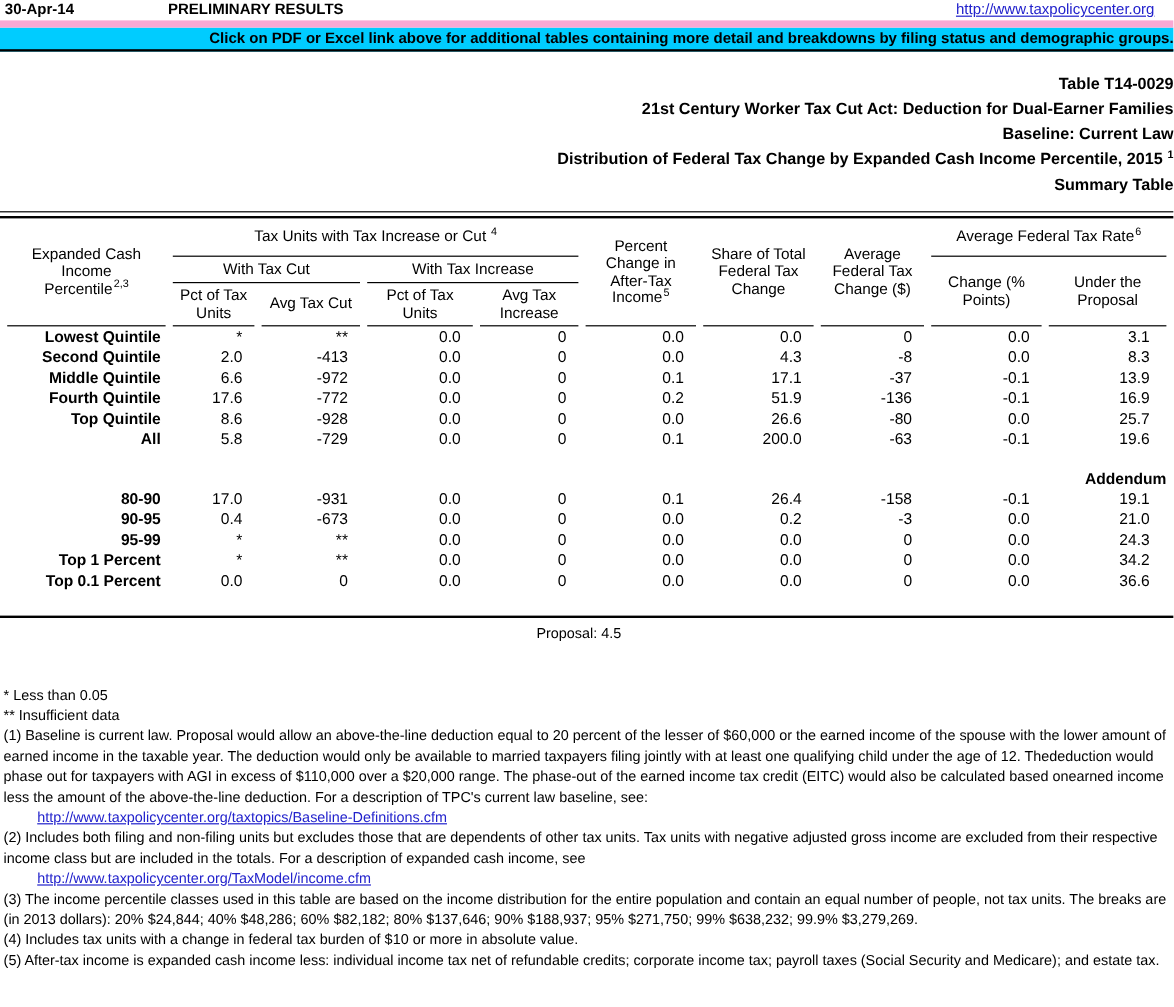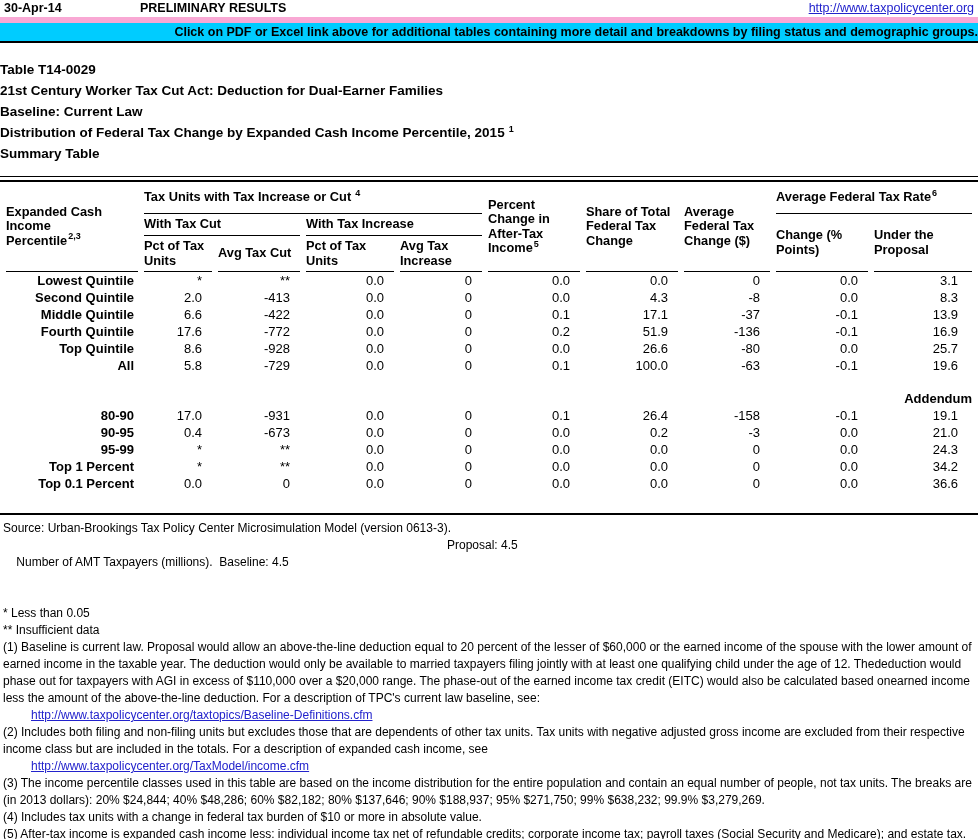--- a/index.html
+++ b/index.html
@@ -5,33 +5,33 @@
   :root{ --banner-bg:#00CCFF; --link:#2222CC; --ink:#000000; }
   html,body{margin:0;padding:0;}
   body{
     width:978px;height:839px;overflow:hidden;background:#fff;color:var(--ink);
     font-family:"Liberation Sans",sans-serif;
   }
   
   .top-bar{position:relative;height:17px;border-bottom:6px solid #f9a8d4;font-size:12.5px;font-weight:bold;}
   .top-bar .date{position:absolute;left:4px;top:1px;}
   .top-bar .status{position:absolute;left:140px;top:1px;}
-  .top-bar .ext-link{position:absolute;right:4px;top:1px;color:var(--link);text-decoration:underline;font-weight:normal;}
+  .top-bar .ext-link{position:absolute;right:16px;top:1px;color:var(--link);text-decoration:underline;font-weight:normal;}
   
   .banner{height:18px;line-height:18px;background:var(--banner-bg);border-bottom:2px solid #000;
     text-align:right;font-size:12.5px;font-weight:bold;}
   
-  .title-block{margin-top:16px;text-align:left;font-weight:bold;font-size:13.5px;}
+  .title-block{margin-top:16px;text-align:right;font-weight:bold;font-size:13.5px;}
   .title-block div{line-height:21px;}
   
   .table-wrap{margin-top:12px;width:978px;}
   .dbl{height:3px;border-top:1px solid #000;border-bottom:2px solid #000;}
   .bline{border-top:2px solid #000;height:0;}
   table{width:978px;border-collapse:separate;border-spacing:6px 0;table-layout:fixed;}
-  th{font-weight:bold;font-size:12.8px;line-height:14.5px;vertical-align:middle;text-align:left;padding:0;}
+  th{font-weight:normal;font-size:12.8px;line-height:14.5px;vertical-align:middle;text-align:center;padding:0;}
   .uline{border-bottom:1.5px solid #000;}
   tr.hA{height:32px;} tr.hB{height:22px;} tr.hC{height:36px;}
   .pre{white-space:pre-line;}
   sup{font-size:9px;line-height:0;margin-left:1px;}
   sup.sp{margin-left:4px;}
   td{padding:0;font-size:13px;line-height:15px;}
   tr.data{height:17px;}
   td.num{text-align:right;padding-right:10px;}
   td.lastcol{padding-right:14px;}
   td.rowlabel{text-align:right;font-weight:bold;padding-right:4px;}
@@ -134,21 +134,21 @@
           <td class="num">0</td>
           <td class="num">0.0</td>
           <td class="num">4.3</td>
           <td class="num">-8</td>
           <td class="num">0.0</td>
           <td class="num lastcol">8.3</td>
         </tr>
         <tr class="data">
           <td class="rowlabel">Middle Quintile</td>
           <td class="num">6.6</td>
-          <td class="num">-422</td>
+          <td class="num">-972</td>
           <td class="num">0.0</td>
           <td class="num">0</td>
           <td class="num">0.1</td>
           <td class="num">17.1</td>
           <td class="num">-37</td>
           <td class="num">-0.1</td>
           <td class="num lastcol">13.9</td>
         </tr>
         <tr class="data">
           <td class="rowlabel">Fourth Quintile</td>
@@ -174,21 +174,21 @@
           <td class="num">0.0</td>
           <td class="num lastcol">25.7</td>
         </tr>
         <tr class="data">
           <td class="rowlabel">All</td>
           <td class="num">5.8</td>
           <td class="num">-729</td>
           <td class="num">0.0</td>
           <td class="num">0</td>
           <td class="num">0.1</td>
-          <td class="num">100.0</td>
+          <td class="num">200.0</td>
           <td class="num">-63</td>
           <td class="num">-0.1</td>
           <td class="num lastcol">19.6</td>
         </tr>
     </tbody>
     <tbody>
       <tr class="gap">
           <td colspan="10"></td>
         </tr>
       <tr>
@@ -260,23 +260,21 @@
     <tbody>
       <tr class="gap2">
           <td colspan="10"></td>
         </tr>
     </tbody>
   </table>
   <div class="bline"></div>
 </div>
 
 <div class="footer">
-  <div class="fline">Source: Urban-Brookings Tax Policy Center Microsimulation Model (version 0613-3).</div>
   <div class="fline amt-line">
-    <span>Number of AMT Taxpayers (millions).  Baseline: 4.5</span>
     <span class="amt-right">Proposal: 4.5</span>
   </div>
   <div id="notes-container">
       <div class="fline">* Less than 0.05</div>
       <div class="fline">** Insufficient data</div>
       <div class="fline">(1) Baseline is current law. Proposal would allow an above-the-line deduction equal to 20 percent of the lesser of $60,000 or the earned income of the spouse with the lower amount of earned income in the taxable year. The deduction would only be available to married taxpayers filing jointly with at least one qualifying child under the age of 12. Thededuction would phase out for taxpayers with AGI in excess of $110,000 over a $20,000 range. The phase-out of the earned income tax credit (EITC) would also be calculated based onearned income less the amount of the above-the-line deduction. For a description of TPC's current law baseline, see:</div>
       <div class="fline"><a href="#">http://www.taxpolicycenter.org/taxtopics/Baseline-Definitions.cfm</a></div>
       <div class="fline">(2) Includes both filing and non-filing units but excludes those that are dependents of other tax units. Tax units with negative adjusted gross income are excluded from their respective income class but are included in the totals. For a description of expanded cash income, see</div>
       <div class="fline"><a href="#">http://www.taxpolicycenter.org/TaxModel/income.cfm</a></div>
       <div class="fline">(3) The income percentile classes used in this table are based on the income distribution for the entire population and contain an equal number of people, not tax units. The breaks are (in 2013 dollars): 20% $24,844; 40% $48,286; 60% $82,182; 80% $137,646; 90% $188,937; 95% $271,750; 99% $638,232; 99.9% $3,279,269.</div>

